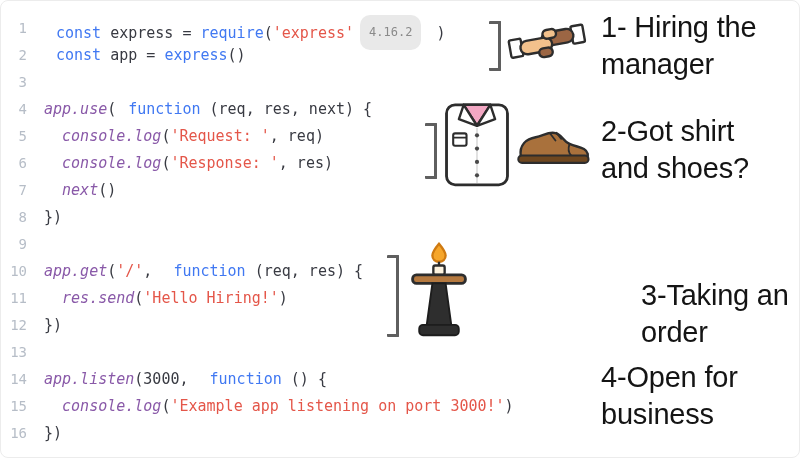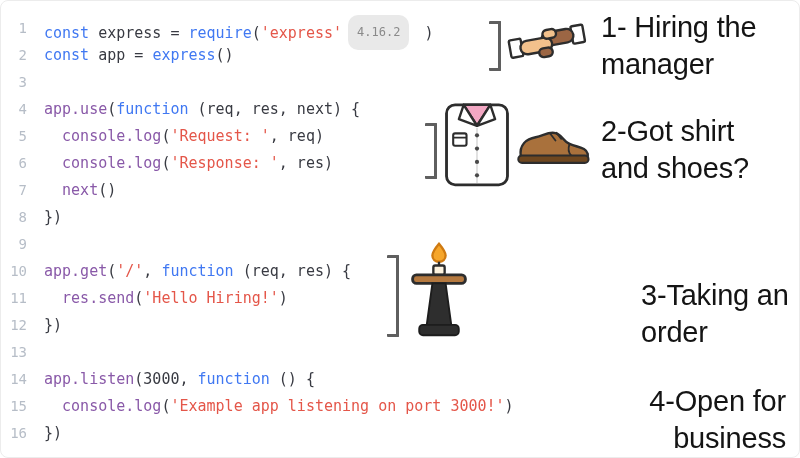--- a/index.html
+++ b/index.html
@@ -18,23 +18,23 @@
     display:flex;height:27px;line-height:27px;
     font-family:"DejaVu Sans Mono","Liberation Mono",monospace;
     font-size:15px;
   }
   .line-num{
     flex:0 0 26px;width:26px;text-align:right;
     color:var(--c-lineNumber);font-size:14px;
     user-select:none;
   }
   .line-content{white-space:pre;padding-left:17px;color:var(--c-plain);}
-  .tok-kw{color:var(--c-keyword);}
+  .tok-kw{color:var(--c-keyword);margin-left:12px;}
   .tok-fn{color:var(--c-keyword);}
-  .tok-call{color:var(--c-call);}
+  .tok-call{color:var(--c-call);font-style:italic;}
   .tok-str{color:var(--c-string);}
   .tok-num{color:var(--c-number);}
   .tok-plain{color:var(--c-plain);}
   .tok-badge{
     display:inline-block;background:var(--c-badgeBg);color:var(--c-badgeText);
     border-radius:10px;padding:8px 9px;font-size:12px;line-height:19px;
     margin:0 6px;vertical-align:2px;
     font-family:"DejaVu Sans Mono","Liberation Mono",monospace;
   }
   
@@ -174,15 +174,15 @@
       <rect x="30" y="26" width="12" height="10" rx="2" fill="#fdf3df" stroke="#2d2d2d" stroke-width="2.5"></rect>
       <rect x="8" y="36" width="56" height="9" rx="4" fill="#b5793f" stroke="#2d2d2d" stroke-width="3"></rect>
       <path d="M29,45 L43,45 L49,89 L23,89 Z" fill="#2e2e2e" stroke="#1d1d1d" stroke-width="2"></path>
       <rect x="15" y="89" width="42" height="11" rx="4" fill="#2e2e2e" stroke="#1d1d1d" stroke-width="2"></rect>
     </svg>
   </div>
 
   <div class="anno-label" style="top:8px;">1- Hiring the manager</div>
   <div class="anno-label" style="top:112px;">2-Got shirt and shoes?</div>
   <div class="anno-label" style="top:276px;margin-left:40px;">3-Taking an order</div>
-  <div class="anno-label" style="top:382px;text-align:right;">4-Open for business</div>
+  <div class="anno-label" style="top:358px;">4-Open for business</div>
 
 </div>
 
 </body></html>

